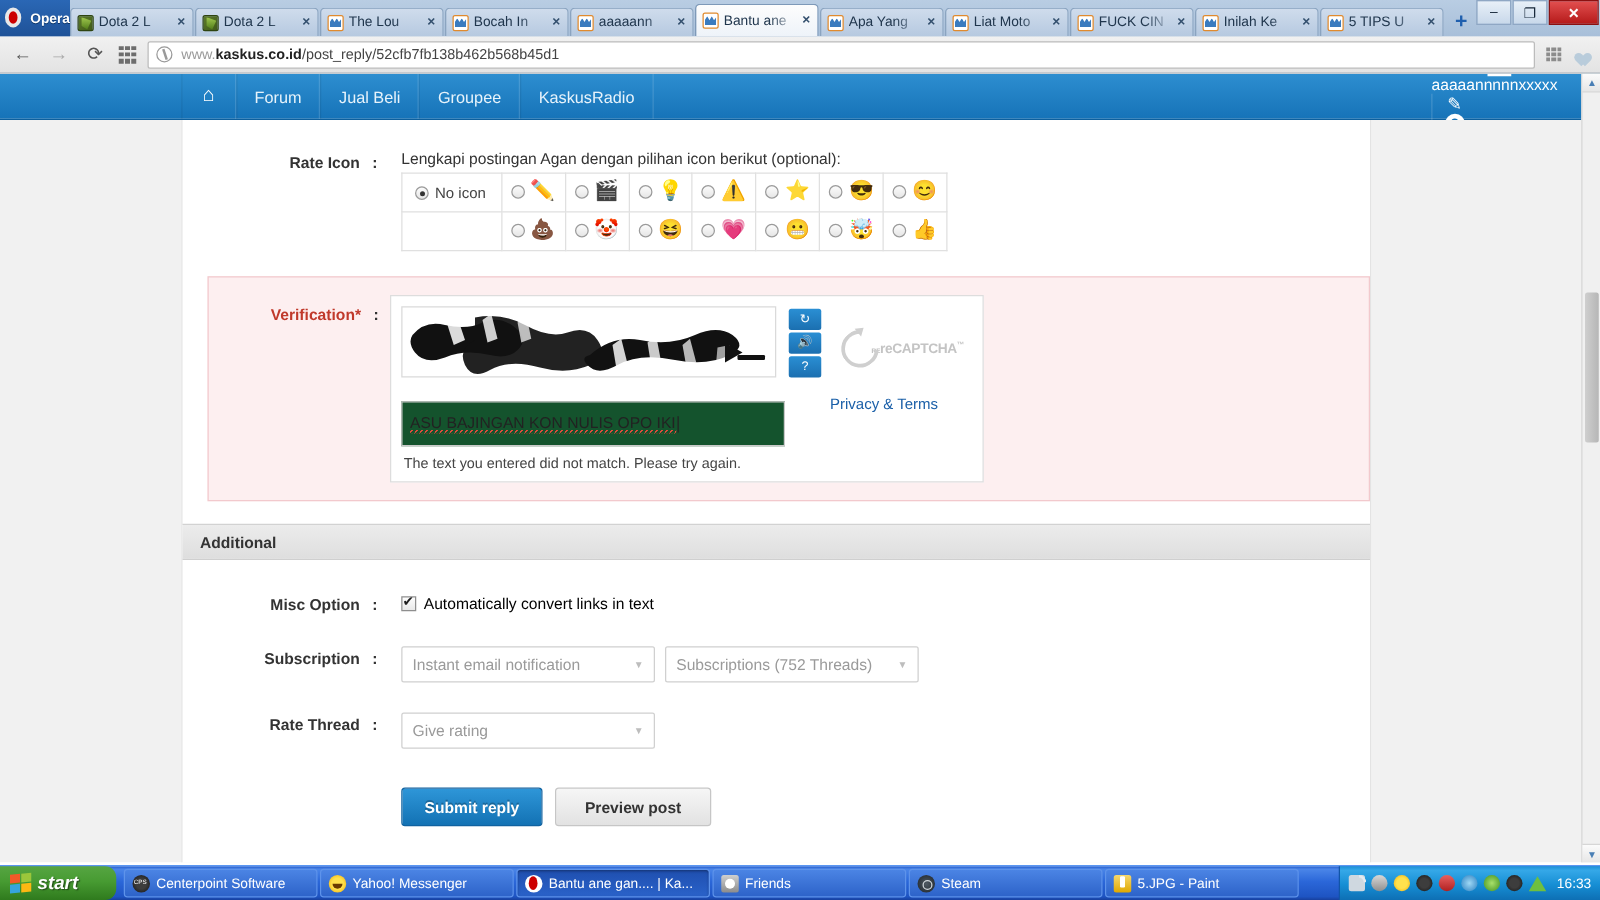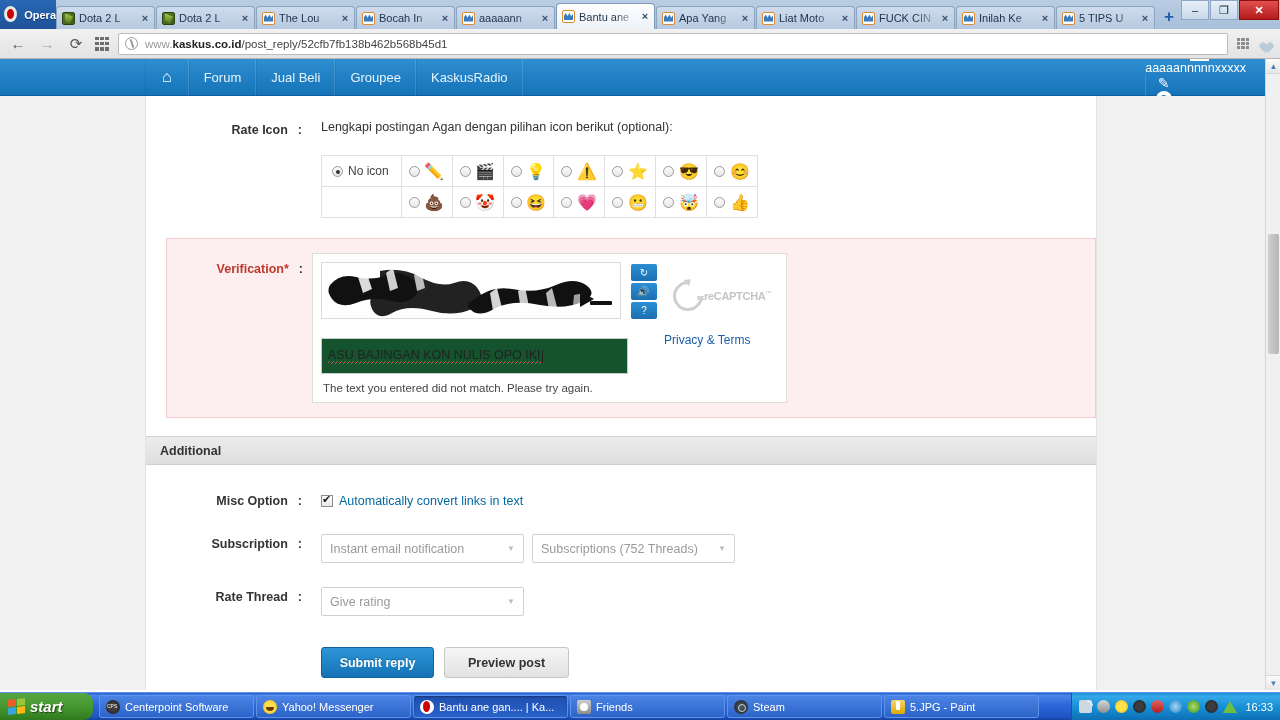--- a/index.html
+++ b/index.html
@@ -263,21 +263,21 @@
     font-size: 12.5px; font-weight: bold; color: #333;
     padding-top: 3px;
     flex: 0 0 165px;
   }
   .row-label .colon { font-weight: bold; margin-left: 10px; }
   .row-field { flex: 1 1 auto; padding-left: 10px; }
 
   .posticon-row { padding-top: 24px; }
   .posticon-desc { font-size: 12.5px; color: #333; }
   .icon-table {
-    margin-top: 21px;
+    margin-top: 4px;
     border-collapse: collapse;
     border: 1px solid #d6d6d6;
   }
   .icon-table td {
     border: 1px solid #e0e0e0;
     height: 31px;
     padding: 0 7px;
     text-align: center;
     vertical-align: middle;
     white-space: nowrap;
@@ -414,21 +414,21 @@
     border: 1px solid #8e8e8e;
     background: linear-gradient(#fdfdfd,#e8e8e8);
     display: inline-block; vertical-align: -2px;
     margin-right: 6px; position: relative;
   }
   .checkbox.checked::after {
     content: "\2714";
     position: absolute; left: 0px; top: -3px;
     font-size: 11px; color: #1d1d1d;
   }
-  .misc-text { font-size: 12.5px; color: #0369a1; }
+  .misc-text { font-size: 12.5px; color: #000000; }
 
   .sub-row { margin-top: 25px; display:flex; }
   .select {
     height: 29px;
     border: 1px solid #d0d0d0;
     background: #fff;
     display: flex; align-items: center;
     padding: 0 8px;
     font-size: 12.5px; color: #9a9a9a;
     border-radius: 2px;

